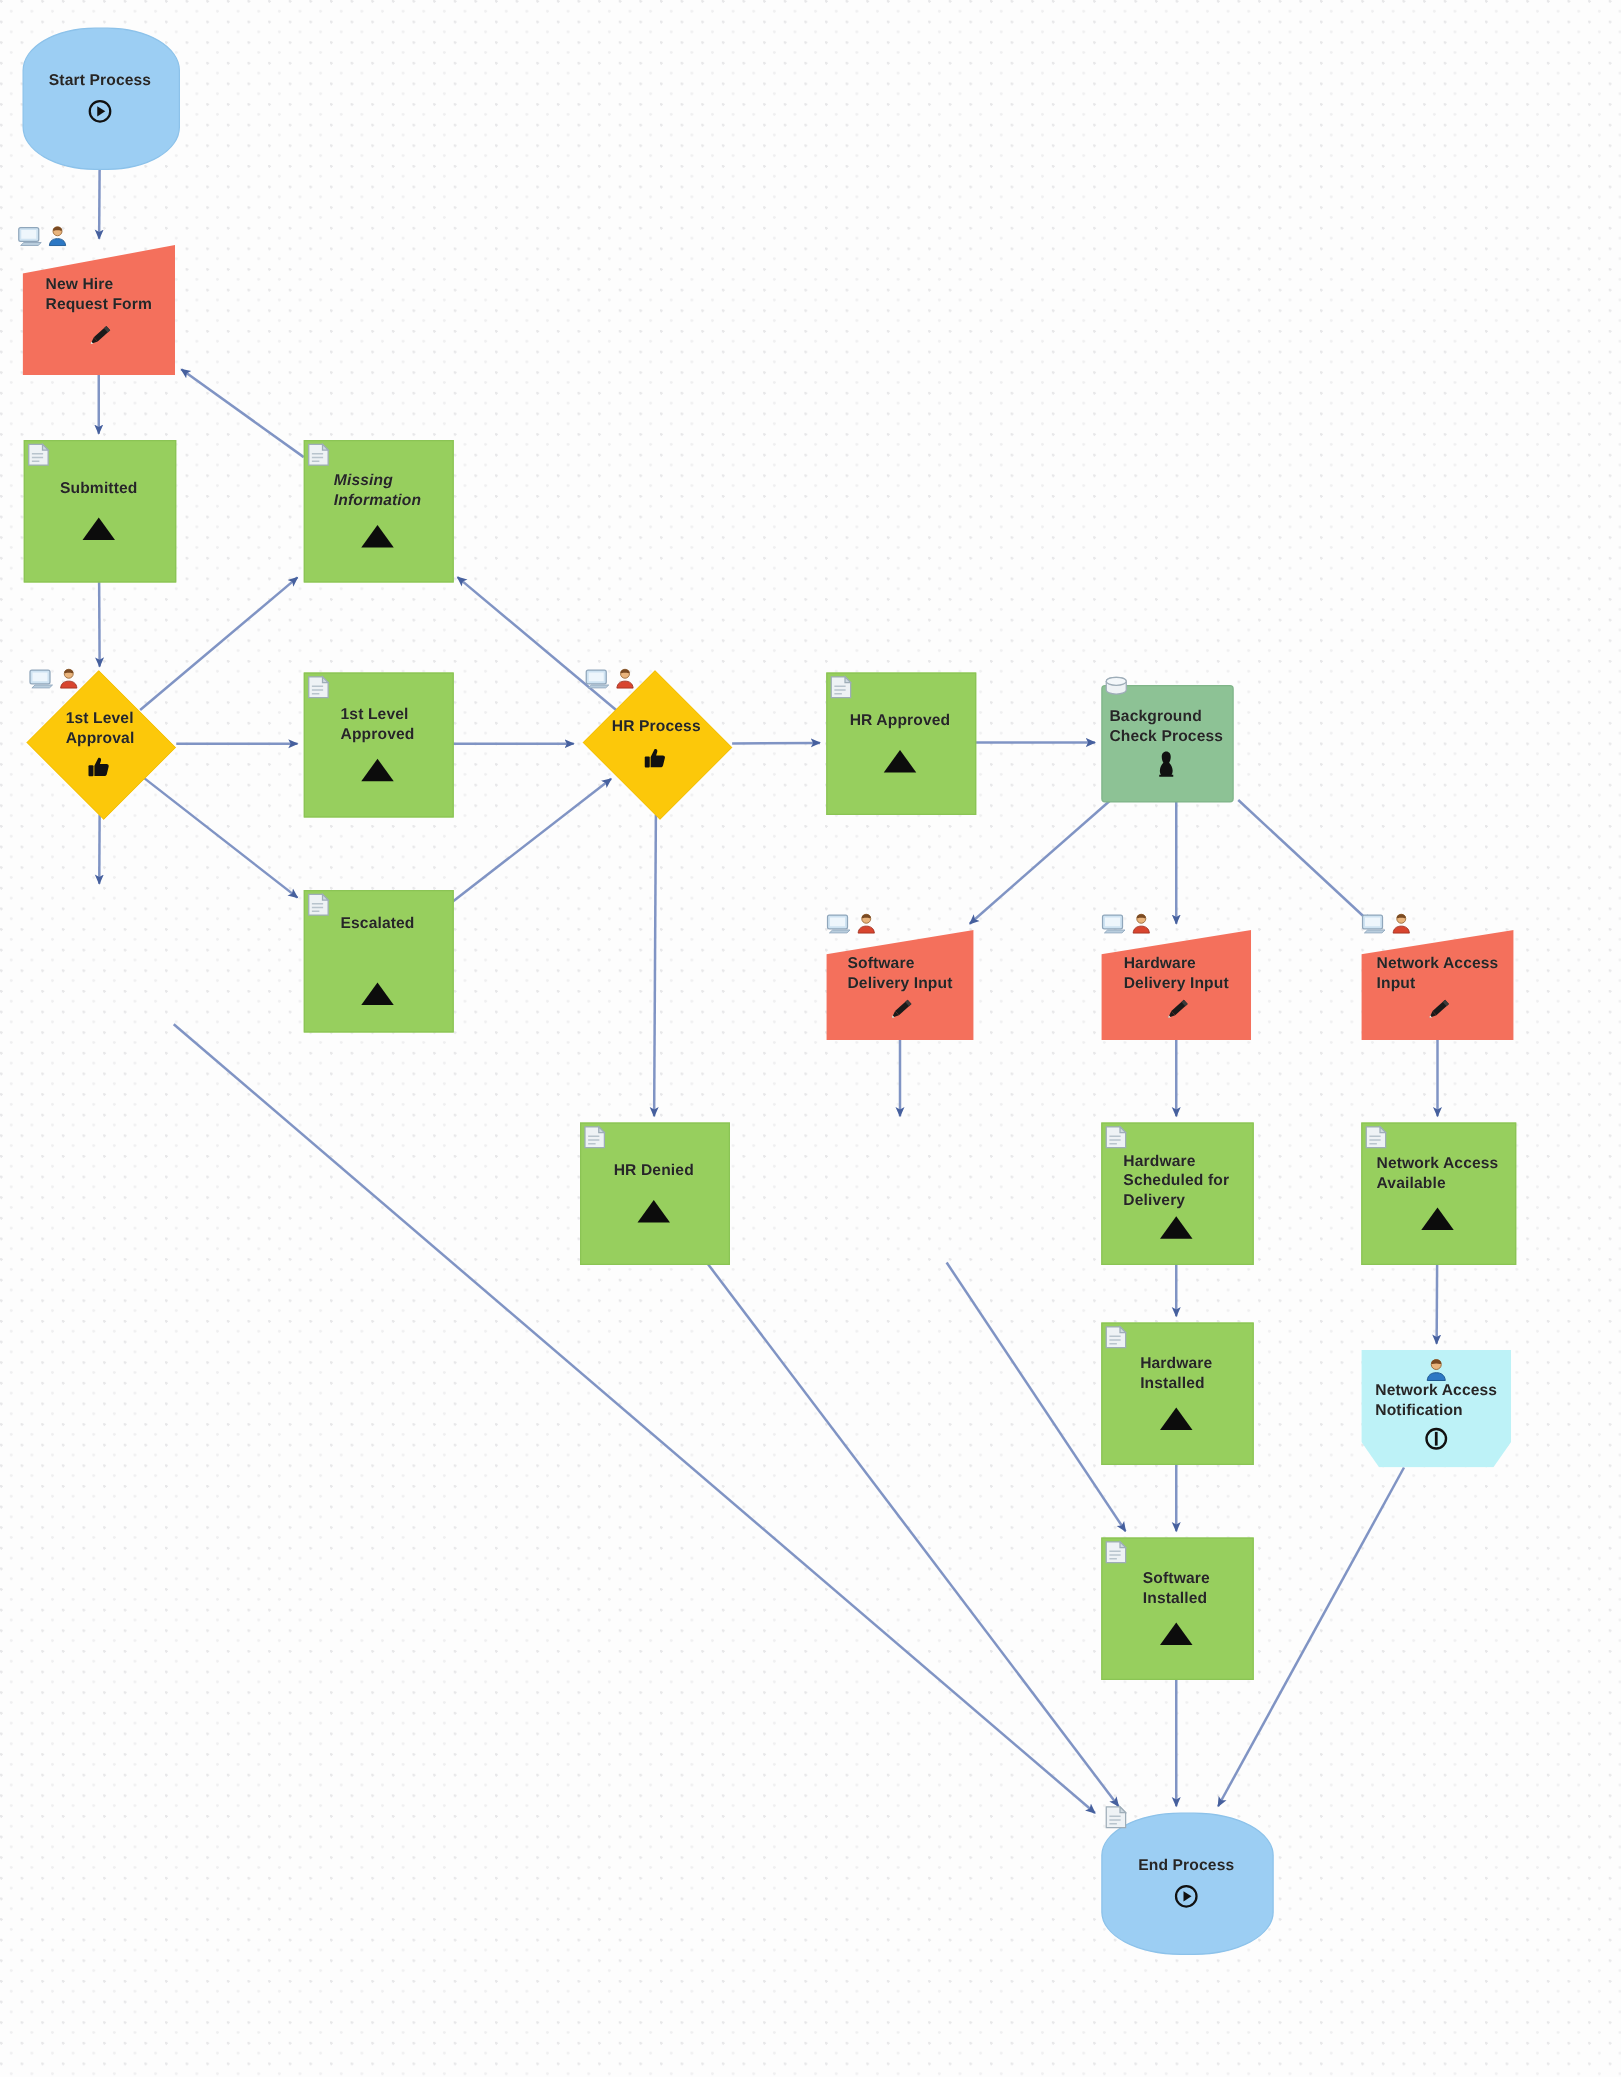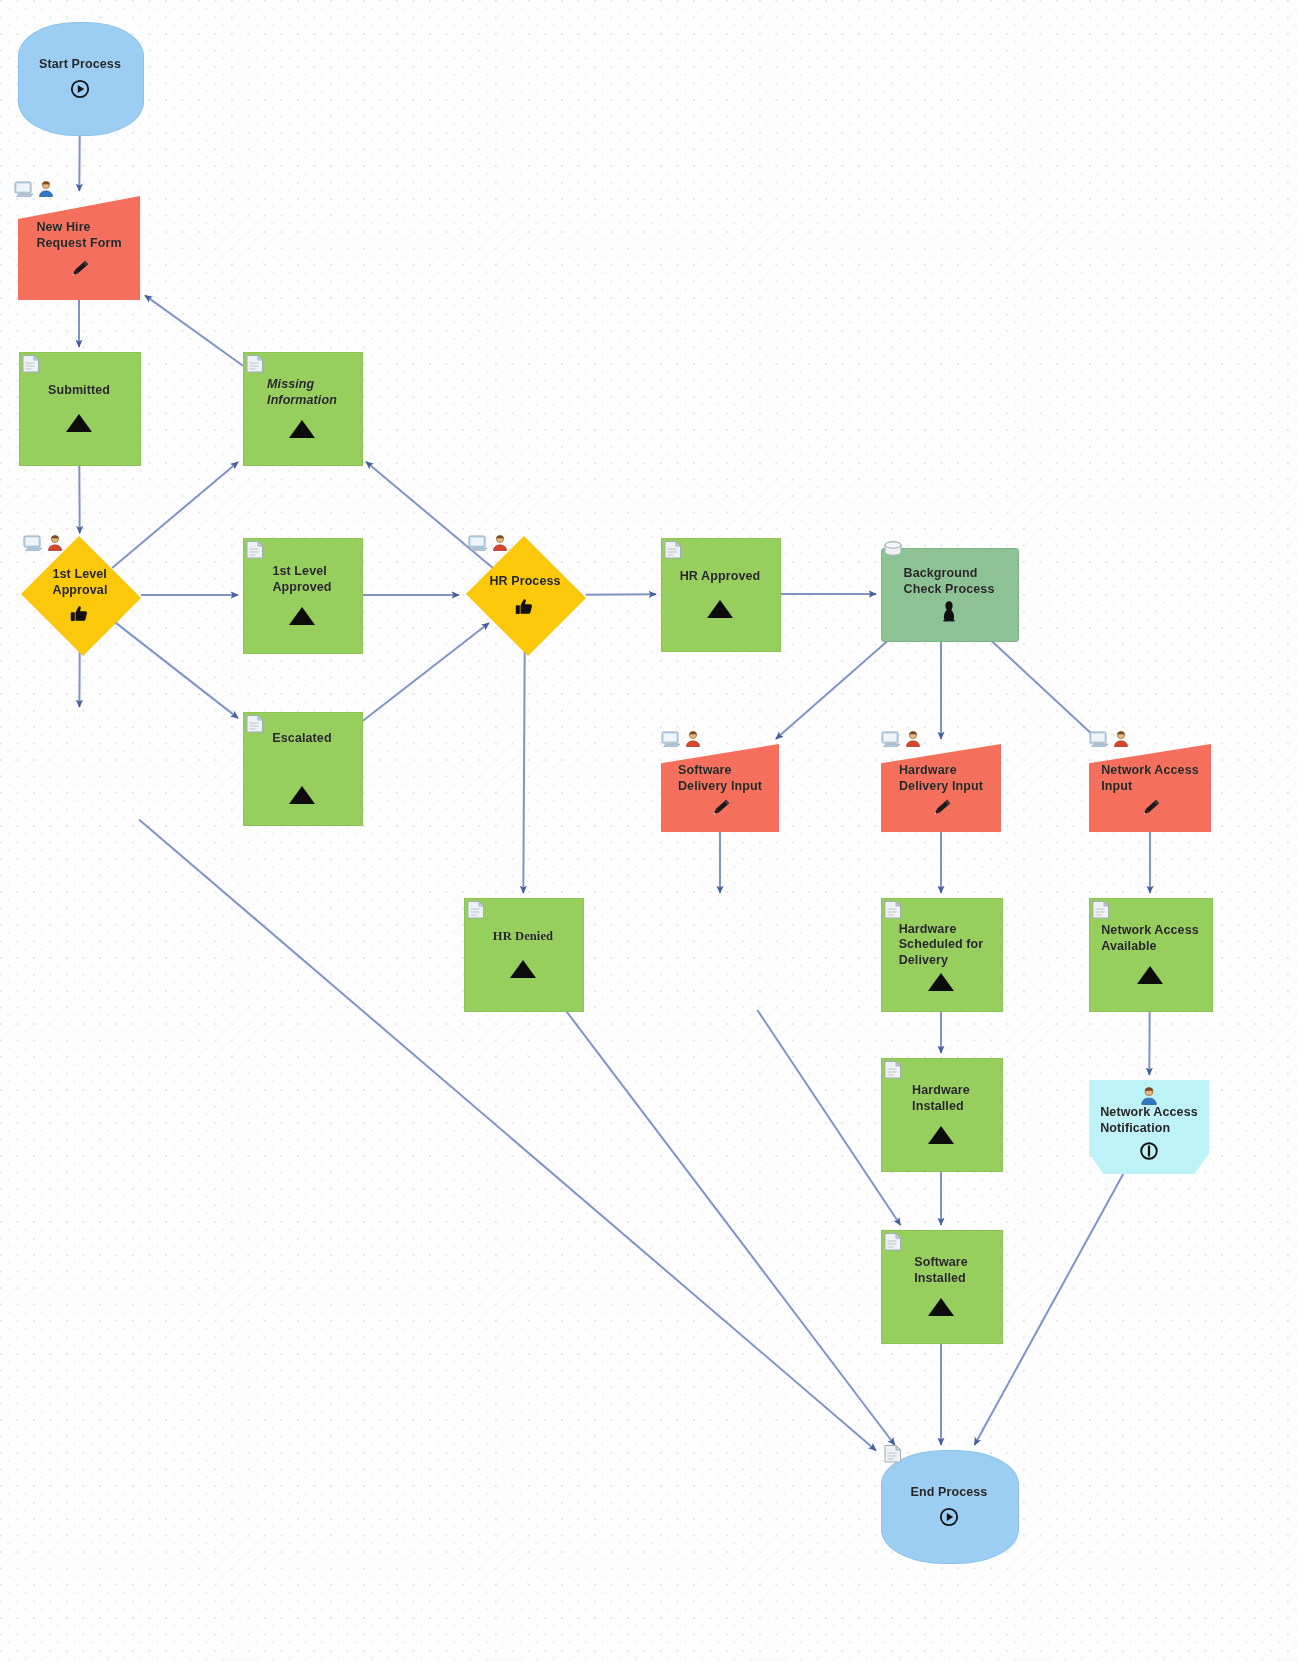--- a/index.html
+++ b/index.html
@@ -303,21 +303,21 @@
         </svg>
     </div>
     <div class="node-label">HR Approved</div>
     <div class="glyph" style="margin-top:14px;">
       <svg width="28" height="20" viewBox="0 0 28 20">
           <path d="M14 1 L27 19 H1 Z" fill="#0c0c0c"></path>
         </svg>
     </div>
   </div>
 
-  <div class="node shape-subprocess" style="left:881px;top:548px;width:136px;height:92px;">
+  <div class="node shape-subprocess" style="left:881px;top:548px;width:104px;height:92px;">
     <div class="node-body"></div>
     <div class="badge" style="left:2px;top:-8px;">
       <svg width="22" height="20" viewBox="0 0 22 20">
           <ellipse cx="10" cy="5" rx="8" ry="3.2" fill="#e5ebf0" stroke="#9eadb8"></ellipse>
           <path d="M2 5 v7 c0 1.8 3.6 3.2 8 3.2 s8-1.4 8-3.2 V5" fill="#eef2f5" stroke="#9eadb8"></path>
           <ellipse cx="10" cy="5" rx="8" ry="3.2" fill="#f3f7fa" stroke="#9eadb8"></ellipse>
         </svg>
     </div>
     <div class="node-label" style="white-space:pre-line;">Background
 Check Process</div>
@@ -424,21 +424,21 @@
           <g transform="rotate(48 12 11)">
             <rect x="10" y="1" width="4.6" height="13.5" fill="#1a1a1a"></rect>
             <rect x="10" y="1" width="4.6" height="2.6" fill="#3b3b3b"></rect>
             <path d="M10 14.5 h4.6 L12.3 20 Z" fill="#1a1a1a"></path>
             <path d="M11.1 18.2 h2.4 L12.3 20 Z" fill="#f4f0e4"></path>
           </g>
         </svg>
     </div>
   </div>
 
-  <div class="node shape-state" style="left:464px;top:898px;width:118px;height:112px;font-family:Liberation Serif, serif;">
+  <div class="node shape-state" style="left:464px;top:898px;width:118px;height:112px;">
     <div class="node-body"></div>
     <div class="badge tl-in">
       <svg width="20" height="20" viewBox="0 0 20 20">
           <path d="M2 1.5 h11 l4.5 4.5 v12 H2 Z" fill="#eef2f5" stroke="#9eadb8"></path>
           <path d="M13 1.5 v4.5 h4.5 Z" fill="#cfd9e1" stroke="#9eadb8"></path>
           <path d="M4.5 9 h9 M4.5 12 h9 M4.5 15 h6" stroke="#b8c4cd" stroke-width="1.1"></path>
         </svg>
     </div>
     <div class="node-label">HR Denied</div>
     <div class="glyph" style="margin-top:14px;">

